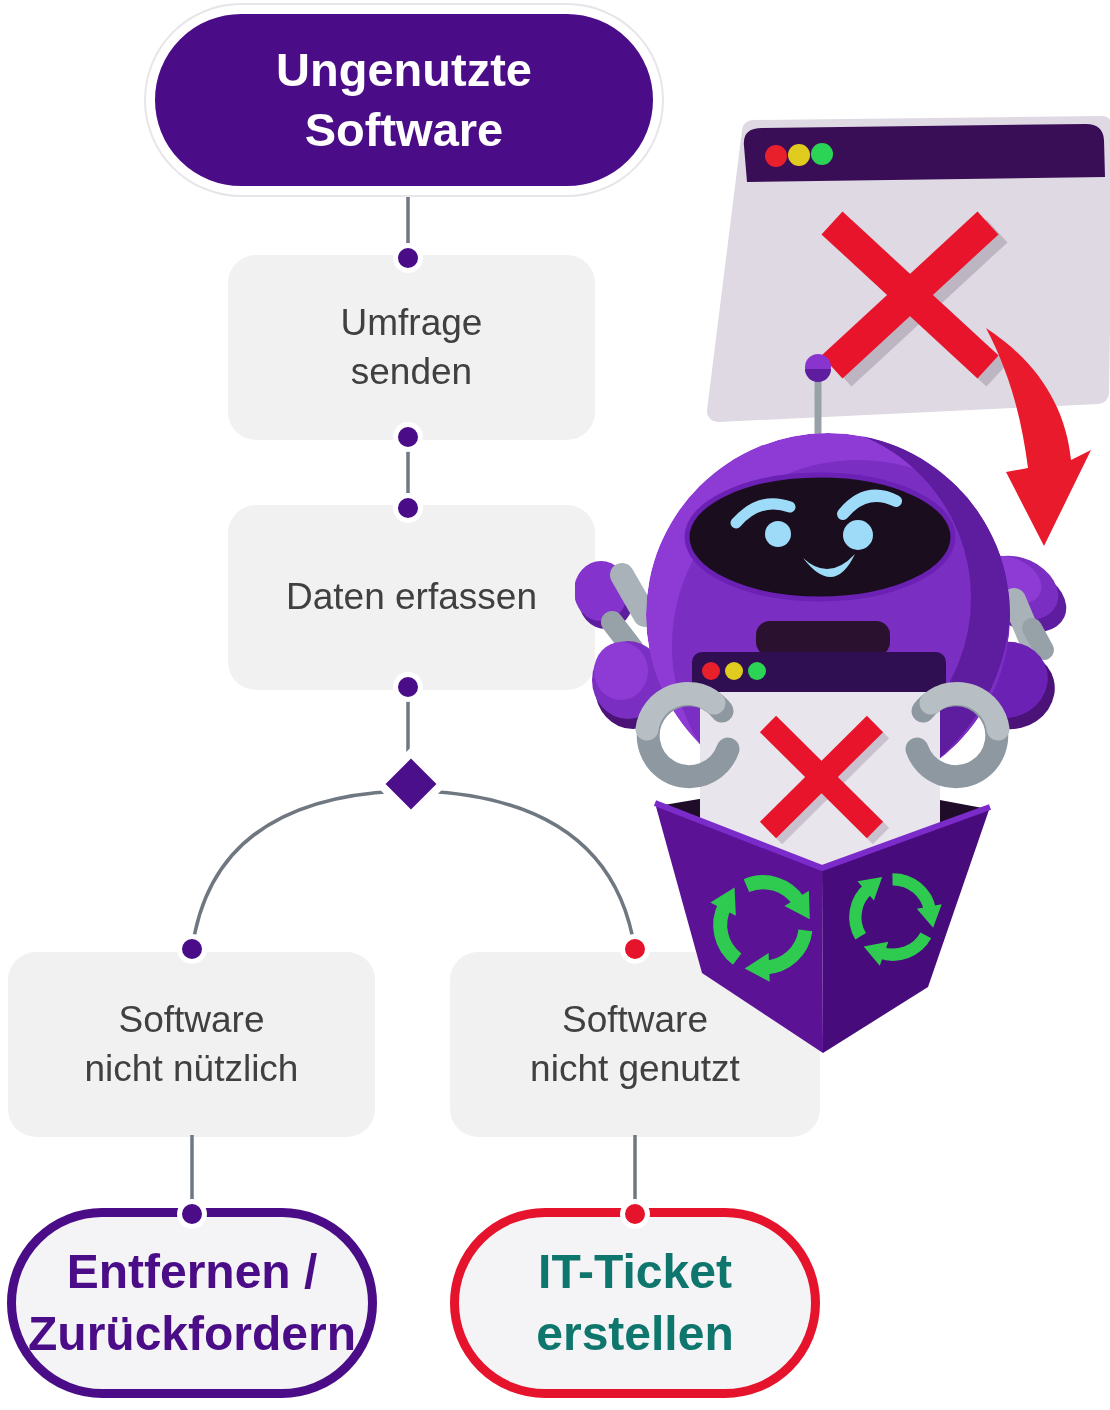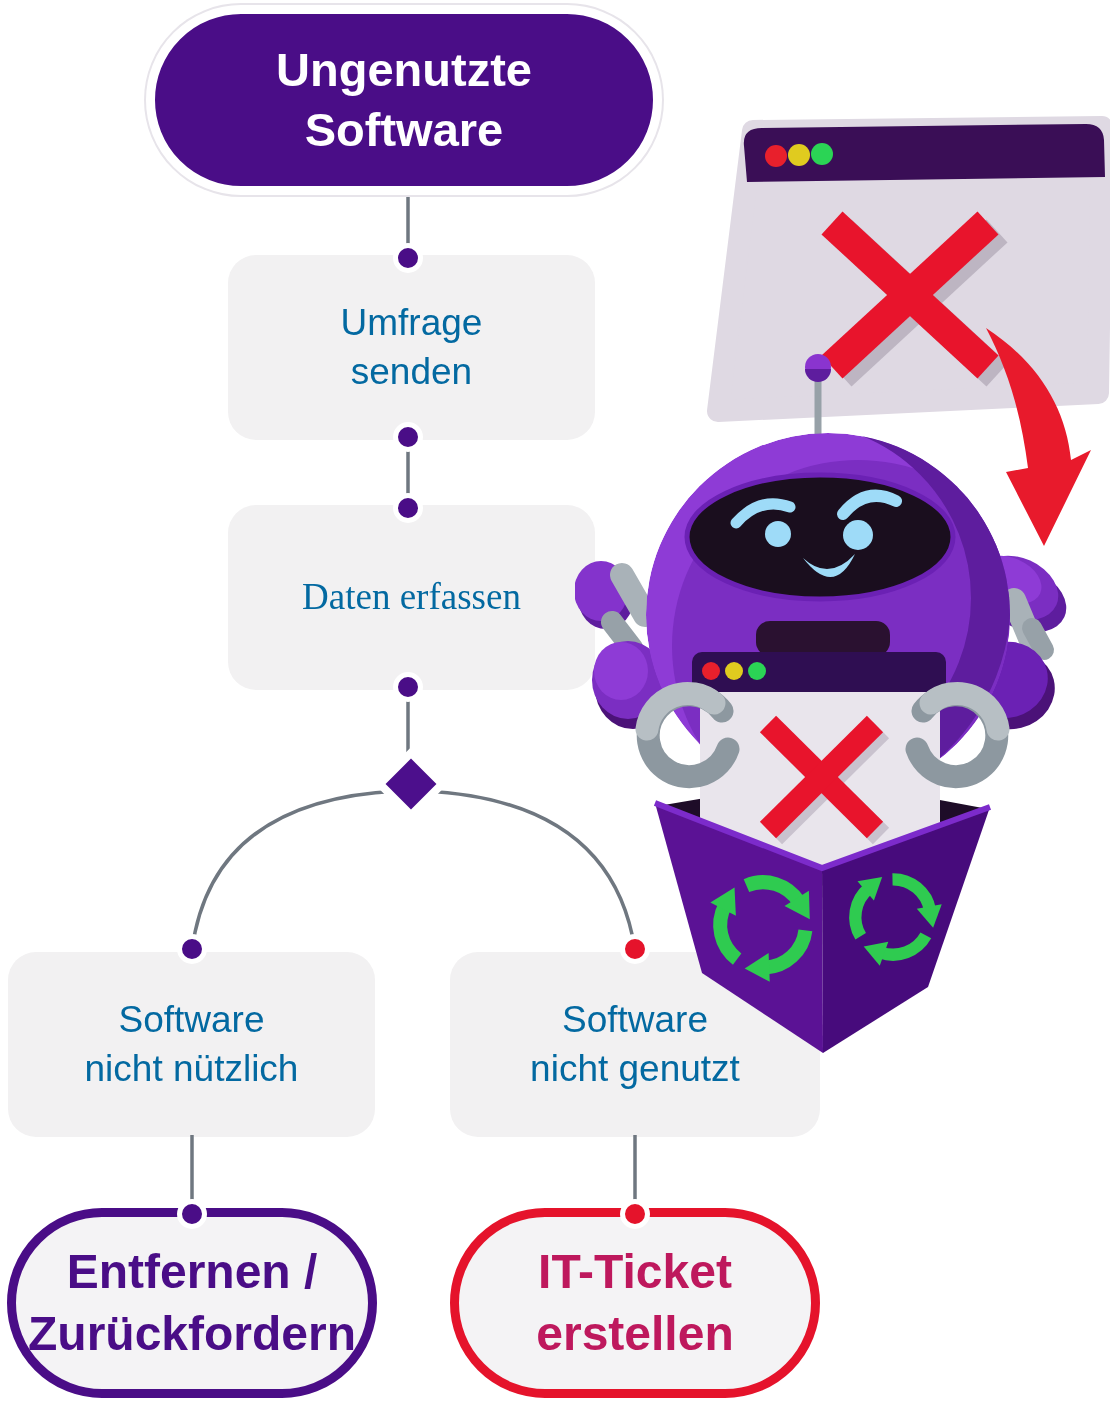--- a/index.html
+++ b/index.html
@@ -3,32 +3,32 @@
 <meta charset="utf-8">
 <style>
   html,body{margin:0;padding:0;background:#ffffff;}
   .page{position:relative;width:1110px;height:1410px;background:#ffffff;overflow:hidden;
         font-family:"Liberation Sans",sans-serif;padding-left:28px;}
   .node{position:absolute;display:flex;align-items:center;justify-content:center;
         text-align:center;box-sizing:border-box;white-space:pre-line;}
   .node-start{left:146px;top:5px;width:516px;height:190px;background:#4A0D87;
         border:9px solid #ffffff;box-shadow:0 0 0 2px #E7E4EA;border-radius:100px;
         color:#ffffff;font-size:47px;font-weight:700;line-height:1.28;}
-  .step{background:#F2F1F2;border-radius:28px;color:#0369a1;font-size:37px;
+  .step{background:#F2F1F2;border-radius:28px;color:#404040;font-size:37px;
         font-weight:400;line-height:1.32;}
   .step-1{left:228px;top:255px;width:367px;height:185px;}
-  .step-2{left:228px;top:505px;width:367px;height:185px;font-family:Liberation Serif, serif;}
+  .step-2{left:228px;top:505px;width:367px;height:185px;}
   .cond-left{left:8px;top:952px;width:367px;height:185px;}
   .cond-right{left:450px;top:952px;width:370px;height:185px;}
   .action{background:#F4F3F5;border-radius:100px;font-size:48px;font-weight:700;
         line-height:1.3;}
   .action-left{left:7px;top:1208px;width:370px;height:190px;
         border:9px solid #4A0D87;color:#4A0D87;}
   .action-right{left:450px;top:1208px;width:370px;height:190px;
-        border:9px solid #E5132B;color:#be185d;}
+        border:9px solid #E5132B;color:#0f766e;}
   .connector-layer{position:absolute;left:0;top:0;width:1110px;height:1410px;
         pointer-events:none;}
   .illustration{position:absolute;left:575px;top:100px;width:535px;height:970px;
         pointer-events:none;}
 </style>
 </head>
 <body>
 
 <div class="page">
 

